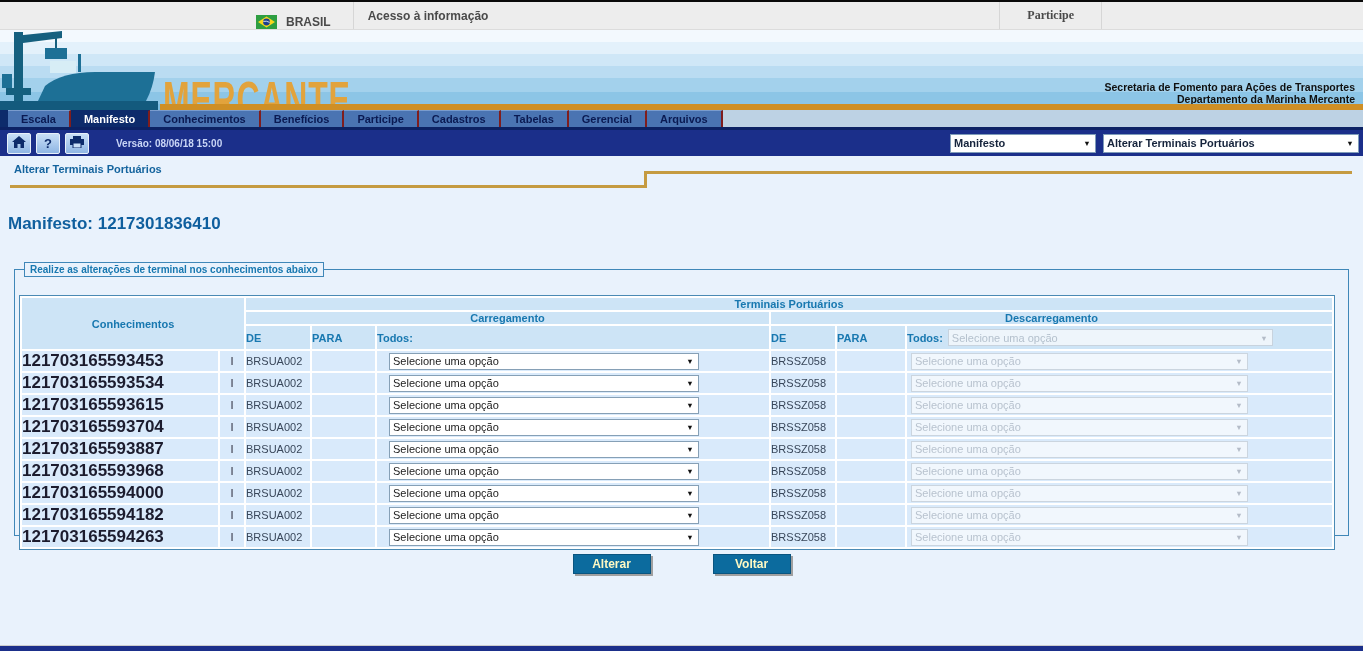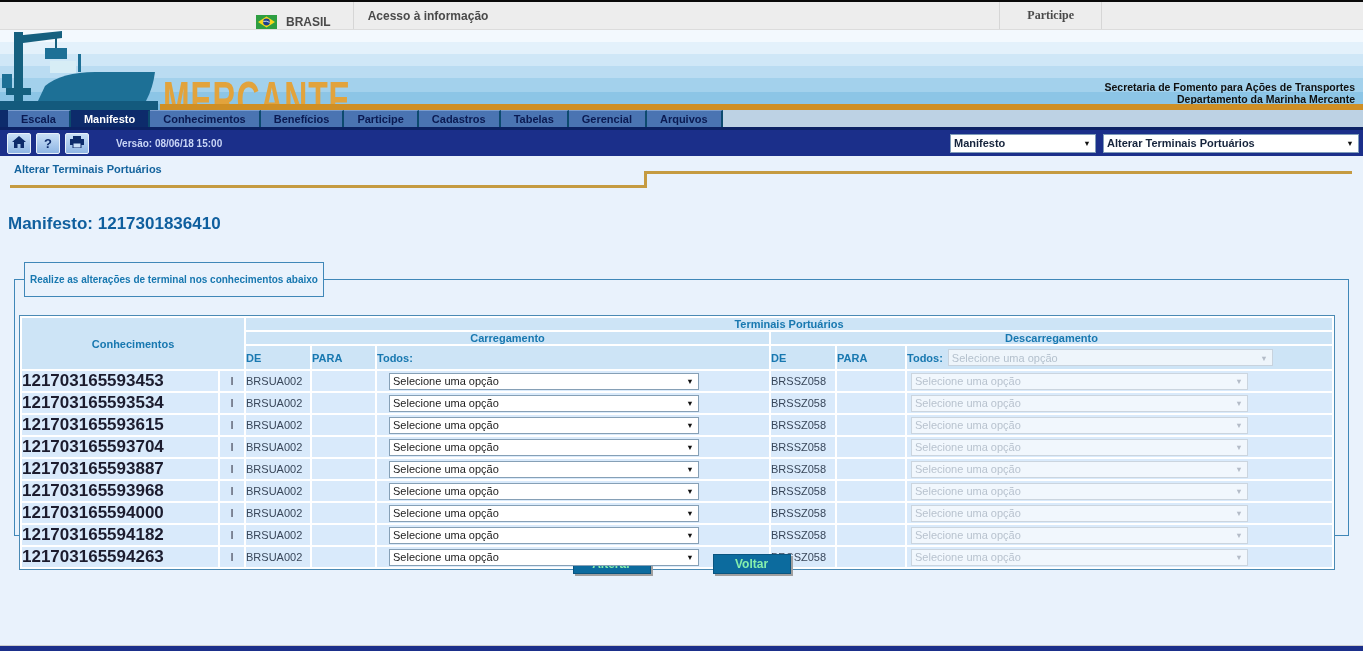--- a/index.html
+++ b/index.html
@@ -50,21 +50,21 @@
     position:absolute; right:8px; top:52px; text-align:right;
     font-size:10.5px; font-weight:bold; color:#101010; line-height:11.5px;
   }
 
   
   .tabbar { height:17px; background:#bdd2e4; display:flex; padding-left:8px; position:relative; }
   .tabbar::before { content:""; position:absolute; left:0; top:0; bottom:0; width:8px; background:#0d2b6b; }
   .tab {
     height:21px; line-height:16px; padding:0 13px;
     background:#4a74b2; color:#0a1a52; font-size:11px; font-weight:bold;
-    border-right:2px solid #0c4a6e; border-top:1px solid #7a9ccd; cursor:pointer;
+    border-right:2px solid #7f1d1d; border-top:1px solid #7a9ccd; cursor:pointer;
     white-space:nowrap;
   }
   .tab.active { background:#0d2b6b; color:#ffffff; border-top-color:#0d2b6b; }
 
   
   .toolbar {
     height:29px; background:#1b2f8a; border-top:3px solid #0c2264;
     display:flex; align-items:center; position:relative;
   }
   .tool-btn {
@@ -102,21 +102,21 @@
   .gold-b { position:absolute; left:644px; top:15px; width:708px; height:3px; background:#c59b41; }
 
   .page-title { margin:26px 0 0 8px; font-size:17px; font-weight:bold; color:#0f5f9e; }
 
   fieldset.box {
     margin:28px 0 0 14px; width:1335px; height:274px;
     border:1px solid #3f87b8; padding:0 4px;
   }
   fieldset.box legend {
     margin-left:5px; font-size:10px; font-weight:bold; color:#1878b0;
-    border:1px solid #3f87b8; padding:11px 5px; background:#e9f2fc;
+    border:1px solid #3f87b8; padding:1px 5px; background:#e9f2fc;
   }
 
   table.grid {
     margin-top:18px; width:1316px; table-layout:fixed;
     border-collapse:separate; border-spacing:2px;
     background:#ffffff; border:1px solid #4a8ab4; font-size:11px;
   }
   table.grid th { background:#cde4f6; color:#1878b0; font-weight:bold; padding:0; }
   tr.hr1 th, tr.hr2 th { height:11px; }
   tr.hr3 th { height:23px; }
@@ -126,21 +126,21 @@
   .sel.hdr-sel { width:325px; vertical-align:middle; }
   table.grid td { background:#d9eafb; height:16px; padding:0; }
   td.num { font-weight:bold; color:#1c1c2e; padding-left:8px; font-size:17px; }
   td.tipo { text-align:center; color:#2c2c3c; }
   td.code { padding-left:6px; color:#39475a; }
   .sel.row-sel { margin-left:12px; width:310px; }
   .sel.row-sel-d { margin-left:4px; width:337px; }
 
   .btn-row { margin-top:18px; display:flex; justify-content:center; gap:62px; }
   .btn {
-    background:#0c6b9e; color:#86efac; font-family:"Liberation Sans", sans-serif;
+    background:#0c6b9e; color:#fef9c3; font-family:"Liberation Sans", sans-serif;
     font-size:12px; font-weight:bold; border:1px solid #0a5580;
     box-shadow:2px 2px 0 #a0a0a0; padding:2px 16px; min-width:78px; cursor:pointer;
   }
 
   .footer-line { position:absolute; bottom:5px; left:0; width:100%; height:1px; background:#cccccc; }
   .footer-bar { position:absolute; bottom:0; left:0; width:100%; height:5px; background:#1b2f8a; }
 </style>
 </head>
 <body>
 

